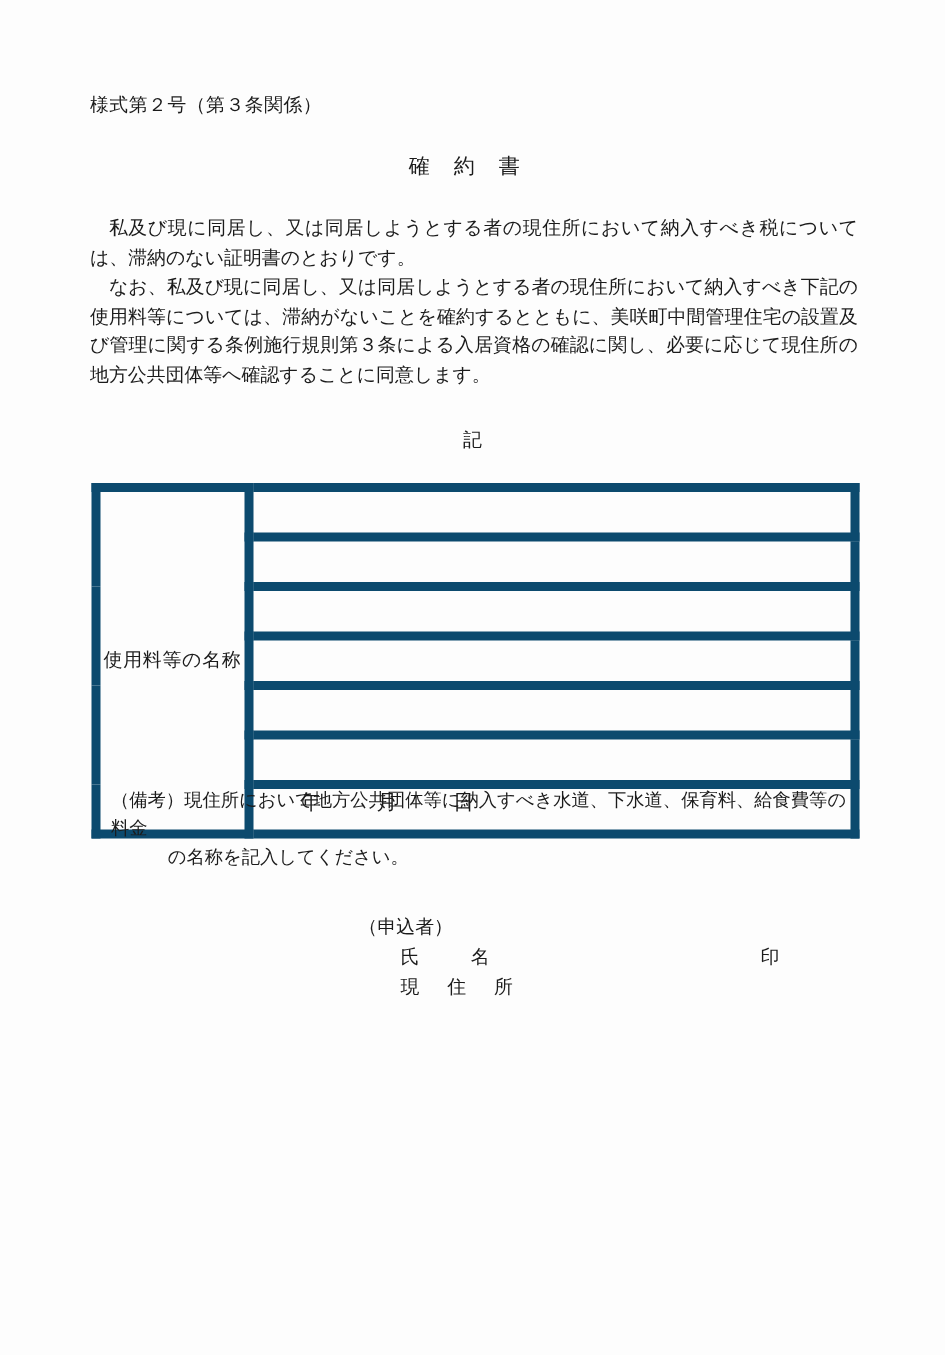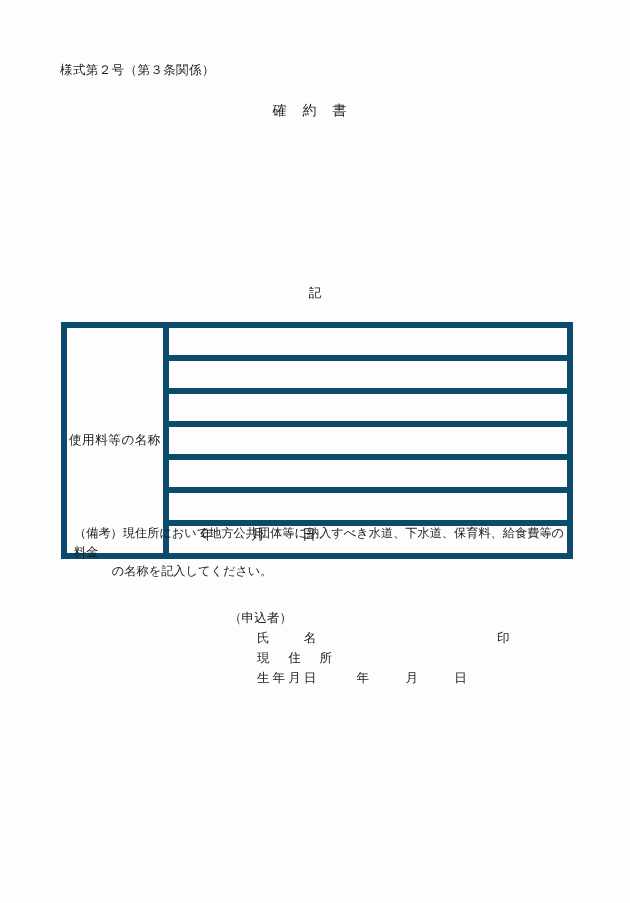--- a/index.html
+++ b/index.html
@@ -124,21 +124,21 @@
     white-space: nowrap;
   }
   .date-line .gap {
     display: inline-block;
     width: 30px;
   }
 
   
   .applicant {
     position: absolute;
-    left: 229px;
+    left: 239px;
     top: 608px;
     font-size: 12.6px;
     line-height: 20px;
     white-space: nowrap;
   }
   .applicant .app-head {
     display: block;
   }
   .applicant .row {
     display: block;
@@ -165,20 +165,24 @@
 </style>
 </head>
 <body>
 
 <div class="page">
 
   <div class="form-no">様式第２号（第３条関係）</div>
 
   <div class="doc-title">確　約　書</div>
 
+  <div class="body-block">
+    <p class="para">私及び現に同居し、又は同居しようとする者の現住所において納入すべき税については、滞納のない証明書のとおりです。</p>
+    <p class="para">なお、私及び現に同居し、又は同居しようとする者の現住所において納入すべき下記の使用料等については、滞納がないことを確約するとともに、美咲町中間管理住宅の設置及び管理に関する条例施行規則第３条による入居資格の確認に関し、必要に応じて現住所の地方公共団体等へ確認することに同意します。</p>
+  </div>
 
   <div class="ki">記</div>
 
   <table class="fee-table">
     <tbody>
       <tr>
         <td class="label-cell" rowspan="7">使用料等の名称</td>
         <td class="blank-cell"></td>
       </tr>
       <tr>
@@ -220,26 +224,16 @@
 
     <span class="row">
       <span class="field-label">氏　　名</span>
       <span class="seal">印</span>
     </span>
 
     <span class="row">
       <span class="field-label">現　住　所</span>
     </span>
 
-    <span class="row">
-      <span class="field-label">生年月日</span>
-      <span class="dob-rest">
-        <span>年</span>
-        <span class="gap"></span>
-        <span>月</span>
-        <span class="gap"></span>
-        <span>日</span>
-      </span>
-    </span>
 
   </div>
 
 </div>
 
 </body></html>

